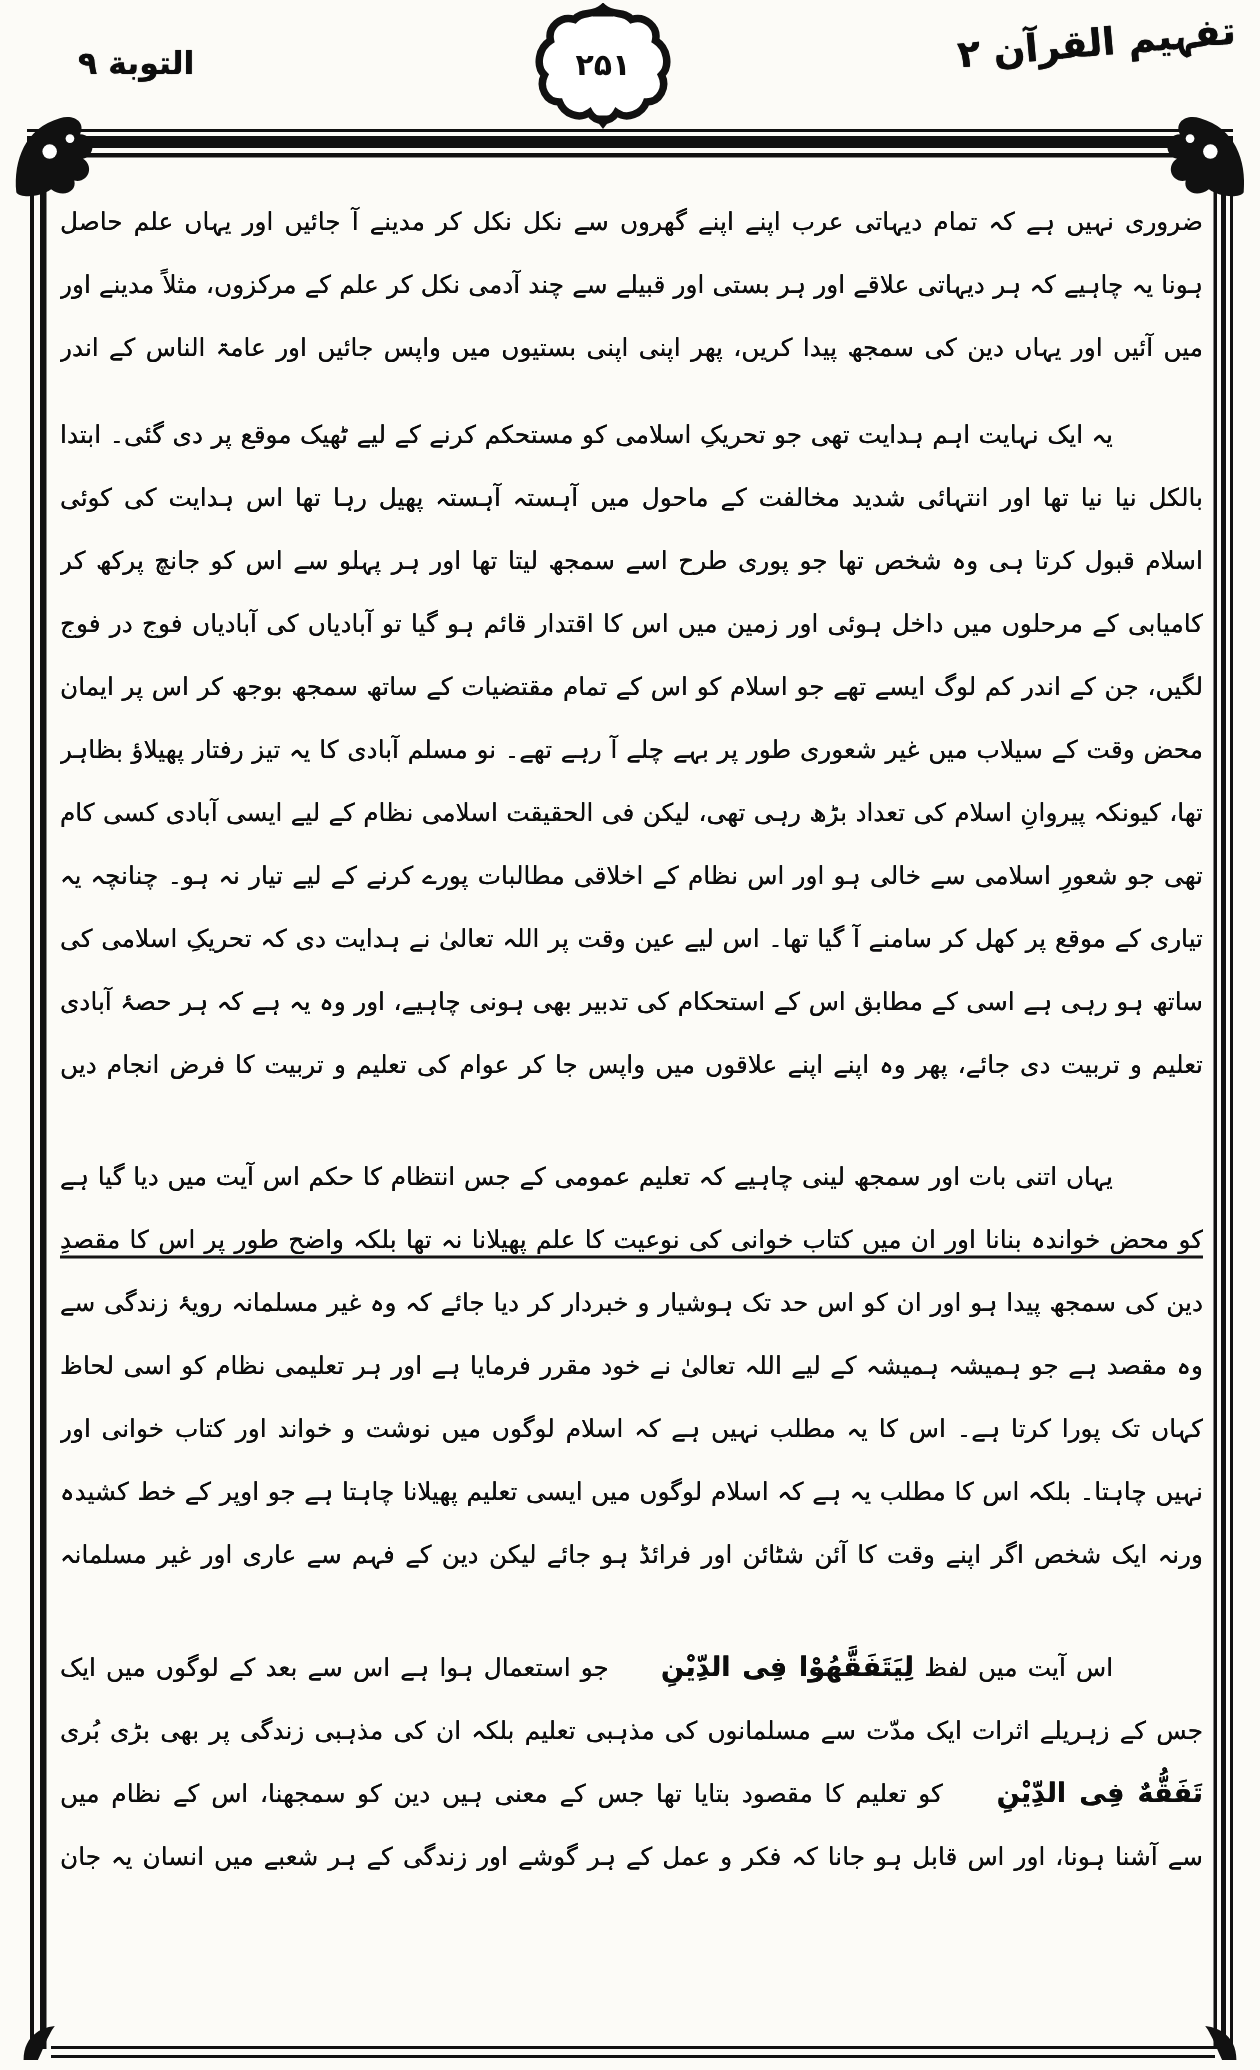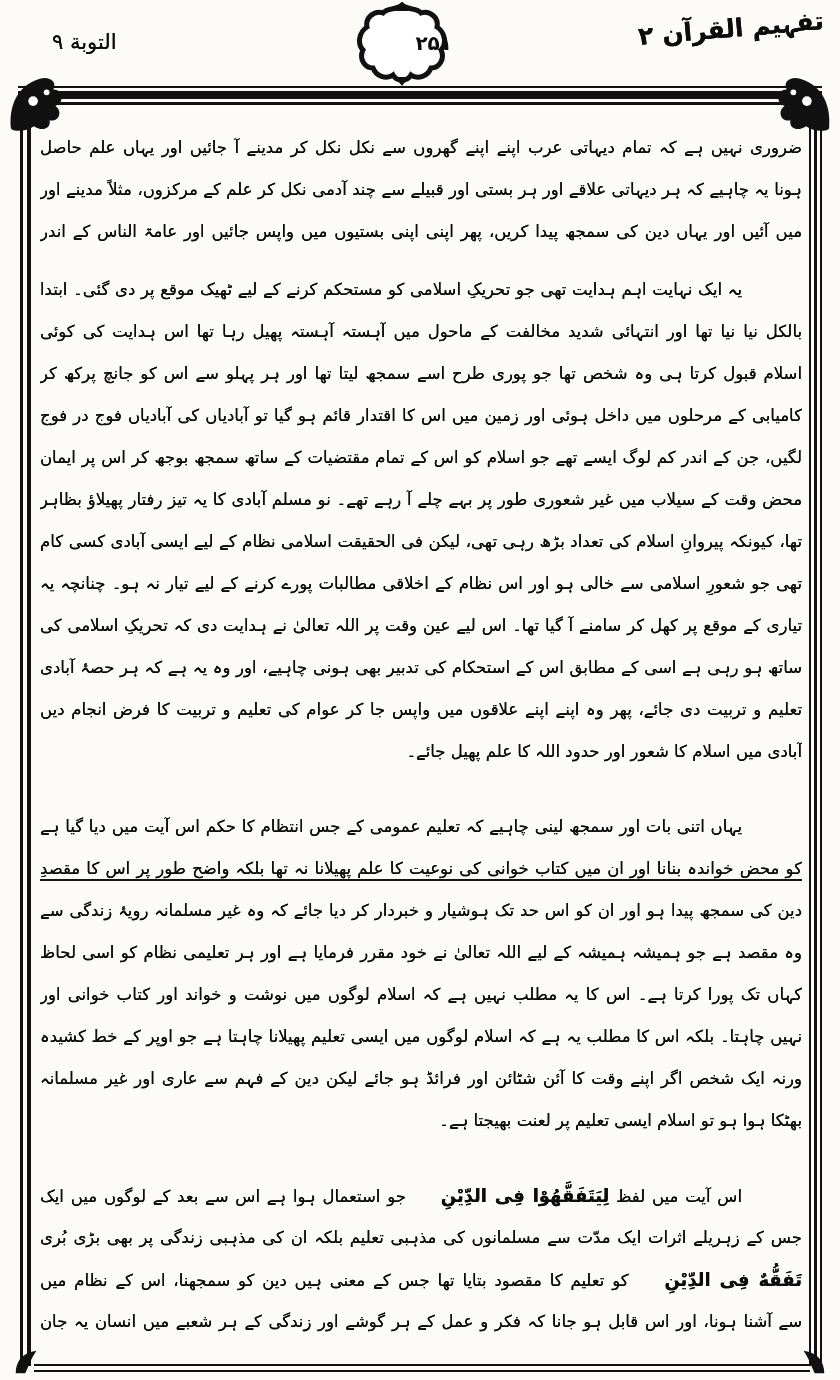--- a/index.html
+++ b/index.html
@@ -9,25 +9,25 @@
     font-family:"DejaVu Sans",sans-serif;
   }
   
   .hdr-right{
     position:absolute;top:14px;right:16px;direction:rtl;
     font-size:25px;font-weight:bold;transform:rotate(-5deg);
     text-shadow:0 0 .5px #000;white-space:nowrap;
   }
   .hdr-left{
     position:absolute;top:30px;left:52px;direction:rtl;
-    font-size:21px;font-weight:normal;text-shadow:0 0 .5px #000;white-space:nowrap;
+    font-size:21px;font-weight:bold;text-shadow:0 0 .5px #000;white-space:nowrap;
   }
   .medallion{position:absolute;top:2px;left:352px;width:100px;height:84px;}
   .med-num{
-    position:absolute;top:31px;left:352px;width:100px;text-align:right;
+    position:absolute;top:31px;left:352px;width:100px;text-align:center;
     font-size:20px;font-weight:bold;direction:rtl;
   }
   
   .b-top{position:absolute;left:18px;right:18px;top:86px;height:19px;
     background:linear-gradient(180deg,#111 0 2px,transparent 2px 5px,#111 5px 13px,transparent 13px 16px,#111 16px 19px);}
   .b-left{position:absolute;left:20px;top:100px;bottom:14px;width:11px;
     background:linear-gradient(90deg,#111 0 3px,transparent 3px 7px,#111 7px 11px);}
   .b-right{position:absolute;right:18px;top:100px;bottom:14px;width:13px;
     background:linear-gradient(90deg,#111 0 2px,transparent 2px 5px,#111 5px 8px,transparent 8px 11px,#111 11px 13px);}
   .b-bottom{position:absolute;left:34px;right:30px;bottom:8px;height:8px;
@@ -103,38 +103,36 @@
       <div class="ln">بالکل نیا نیا تھا اور انتہائی شدید مخالفت کے ماحول میں آہستہ آہستہ پھیل رہا تھا اس ہدایت کی کوئی ضرورت نہ تھی، کیونکہ اس وقت تو</div>
       <div class="ln">اسلام قبول کرتا ہی وہ شخص تھا جو پوری طرح اسے سمجھ لیتا تھا اور ہر پہلو سے اس کو جانچ پرکھ کر مطمئن ہو جاتا تھا۔ مگر جب یہ تحریک</div>
       <div class="ln">کامیابی کے مرحلوں میں داخل ہوئی اور زمین میں اس کا اقتدار قائم ہو گیا تو آبادیاں کی آبادیاں فوج در فوج اس میں شامل ہونے</div>
       <div class="ln">لگیں، جن کے اندر کم لوگ ایسے تھے جو اسلام کو اس کے تمام مقتضیات کے ساتھ سمجھ بوجھ کر اس پر ایمان لاتے تھے، ورنہ بیشتر لوگ</div>
       <div class="ln">محض وقت کے سیلاب میں غیر شعوری طور پر بہے چلے آ رہے تھے۔ نو مسلم آبادی کا یہ تیز رفتار پھیلاؤ بظاہر تو اسلام کے لیے سببِ قوت</div>
       <div class="ln">تھا، کیونکہ پیروانِ اسلام کی تعداد بڑھ رہی تھی، لیکن فی الحقیقت اسلامی نظام کے لیے ایسی آبادی کسی کام کی نہ تھی بلکہ اُلٹی نقصان دہ</div>
       <div class="ln">تھی جو شعورِ اسلامی سے خالی ہو اور اس نظام کے اخلاقی مطالبات پورے کرنے کے لیے تیار نہ ہو۔ چنانچہ یہ نقصان غزوۂ تبوک کی</div>
       <div class="ln">تیاری کے موقع پر کھل کر سامنے آ گیا تھا۔ اس لیے عین وقت پر اللہ تعالیٰ نے ہدایت دی کہ تحریکِ اسلامی کی یہ توسیع جس رفتار کے</div>
       <div class="ln">ساتھ ہو رہی ہے اسی کے مطابق اس کے استحکام کی تدبیر بھی ہونی چاہیے، اور وہ یہ ہے کہ ہر حصۂ آبادی میں سے چند لوگوں کو لے کر</div>
       <div class="ln">تعلیم و تربیت دی جائے، پھر وہ اپنے اپنے علاقوں میں واپس جا کر عوام کی تعلیم و تربیت کا فرض انجام دیں یہاں تک کہ مسلمانوں کی پوری</div>
-      <div class="ln ln-last">آبادی میں اسلام کا شعور اور حدود اللہ کا علم پھیل جائے۔</div>
     </div>
 
     <div class="para p3">
       <div class="ln indent">
         <span>یہاں اتنی بات اور سمجھ لینی چاہیے کہ تعلیم عمومی کے جس انتظام کا حکم اس آیت میں دیا گیا ہے اس کا اصل مقصد</span>
         
       </div>
       <div class="ln">
         <span class="ul">کو محض خواندہ بنانا اور ان میں کتاب خوانی کی نوعیت کا علم پھیلانا نہ تھا بلکہ واضح طور پر اس کا مقصدِ حقیقی یہ متعین کیا گیا تھا</span>
         
       </div>
       <div class="ln">دین کی سمجھ پیدا ہو اور ان کو اس حد تک ہوشیار و خبردار کر دیا جائے کہ وہ غیر مسلمانہ رویۂ زندگی سے بچنے لگیں۔ یہ مسلمانوں کی تعلیم کا</div>
       <div class="ln">وہ مقصد ہے جو ہمیشہ ہمیشہ کے لیے اللہ تعالیٰ نے خود مقرر فرمایا ہے اور ہر تعلیمی نظام کو اسی لحاظ سے جانچا جائے گا کہ وہ اس مقصد کو</div>
       <div class="ln">کہاں تک پورا کرتا ہے۔ اس کا یہ مطلب نہیں ہے کہ اسلام لوگوں میں نوشت و خواند اور کتاب خوانی اور دنیوی علوم کی واقفیت پھیلانا</div>
       <div class="ln">نہیں چاہتا۔ بلکہ اس کا مطلب یہ ہے کہ اسلام لوگوں میں ایسی تعلیم پھیلانا چاہتا ہے جو اوپر کے خط کشیدہ مقصد تک پہنچاتی ہو۔</div>
       <div class="ln">ورنہ ایک شخص اگر اپنے وقت کا آئن شٹائن اور فرائڈ ہو جائے لیکن دین کے فہم سے عاری اور غیر مسلمانہ رویۂ زندگی میں</div>
-      <div class="ln ln-last">بھٹکا ہوا ہو تو اسلام ایسی تعلیم پر لعنت بھیجتا ہے۔</div>
     </div>
 
     <div class="para p4">
       <div class="ln indent">
         <span>اس آیت میں لفظ</span>
         <span class="ar">لِیَتَفَقَّهُوْا فِی الدِّیْنِ</span>
         <span>جو استعمال ہوا ہے اس سے بعد کے لوگوں میں ایک عجیب غلط فہمی پیدا ہو گئی</span>
       </div>
       <div class="ln">جس کے زہریلے اثرات ایک مدّت سے مسلمانوں کی مذہبی تعلیم بلکہ ان کی مذہبی زندگی پر بھی بڑی بُری طرح چھائے ہوئے ہیں۔ اللہ تعالیٰ نے تو</div>
       <div class="ln">

